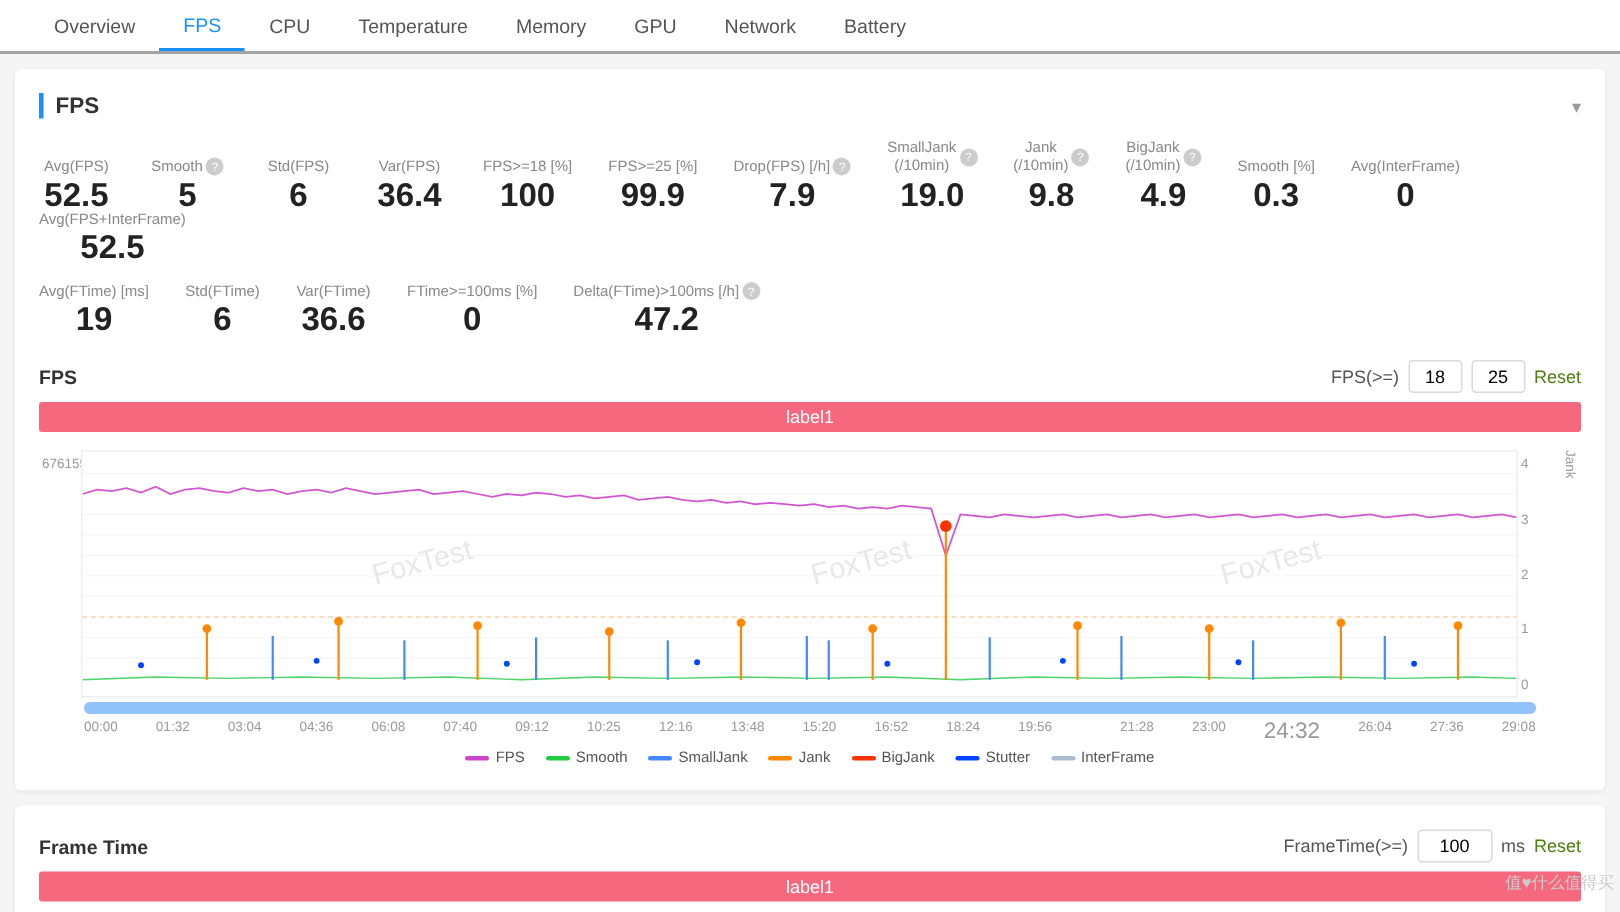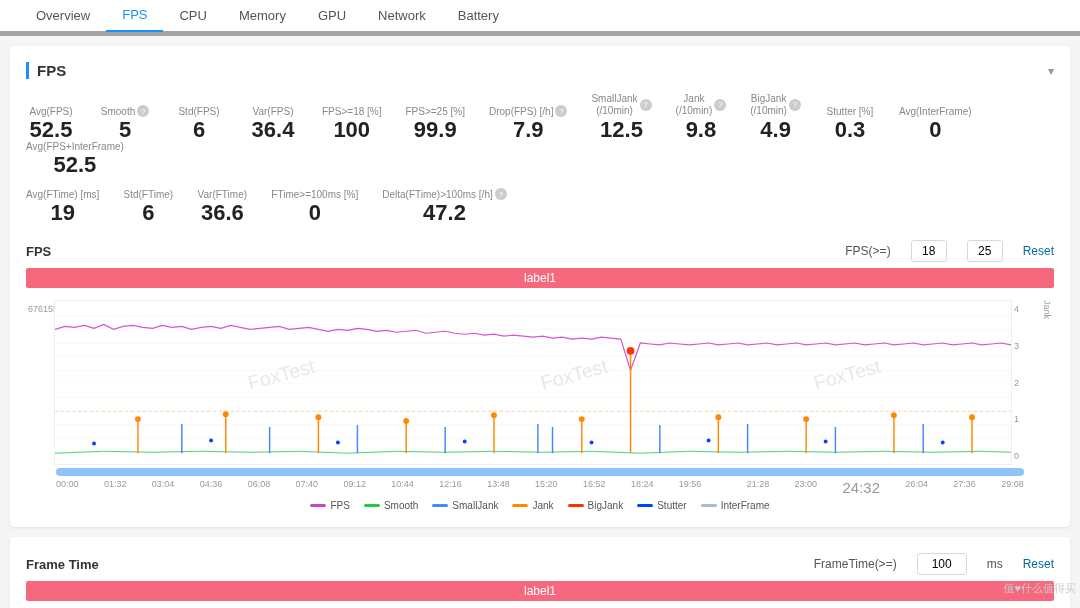--- a/index.html
+++ b/index.html
@@ -1,19 +1,19 @@
 <!DOCTYPE html>
 <html><head>
   <meta charset="utf-8">
   <style>
     * { margin: 0; padding: 0; box-sizing: border-box; }
     body { font-family: -apple-system, BlinkMacSystemFont, 'Segoe UI', Arial, sans-serif; background: #f5f5f5; font-size: 12px; color: #333; overflow: hidden; }
     
     
-    .top-nav { background: #fff; border-bottom: 5px solid #a3a3a3; display: flex; align-items: center; padding: 0 20px; height: 36px; }
+    .top-nav { background: #fff; border-bottom: 2px solid #a3a3a3; display: flex; align-items: center; padding: 0 20px; height: 36px; }
     .nav-item { padding: 8px 16px; cursor: pointer; color: #555; font-size: 13px; }
     .nav-item.active { color: #1890ff; border-bottom: 2px solid #1890ff; }
     
     
     .main { background: #f5f5f5; padding: 10px; height: calc(608px - 36px); overflow-y: auto; }
     
     
     .card { background: #fff; border-radius: 4px; padding: 16px; margin-bottom: 10px; box-shadow: 0 1px 3px rgba(0,0,0,0.08); }
     
     .card-title { display: flex; align-items: center; justify-content: space-between; margin-bottom: 14px; }
@@ -25,40 +25,41 @@
     .stat-item { display: flex; flex-direction: column; align-items: center; margin-right: 24px; min-width: 50px; }
     .stat-label { font-size: 10px; color: #888; margin-bottom: 2px; white-space: nowrap; display: flex; align-items: center; gap: 2px; }
     .stat-value { font-size: 22px; font-weight: 700; color: #222; line-height: 1; }
     .help-icon { width: 12px; height: 12px; border-radius: 50%; background: #ccc; color: #fff; font-size: 8px; display: inline-flex; align-items: center; justify-content: center; cursor: pointer; }
     
     .stats-row2 { display: flex; align-items: flex-end; gap: 0; margin-bottom: 16px; flex-wrap: wrap; }
     
     
     .chart-header { display: flex; justify-content: space-between; align-items: center; margin-bottom: 6px; }
     .chart-title { font-size: 13px; font-weight: 600; color: #333; }
-    .chart-controls { display: flex; align-items: center; gap: 20px; font-size: 12px; color: #555; }
+    .chart-controls { display: flex; align-items: center; gap: 6px; font-size: 12px; color: #555; }
     .fps-input { width: 36px; height: 22px; border: 1px solid #d9d9d9; border-radius: 3px; text-align: center; font-size: 12px; }
-    .reset-btn { color: #0369a1; cursor: pointer; font-size: 12px; }
+    .reset-btn { color: #4d7c0f; cursor: pointer; font-size: 12px; }
     
     
     .chart-container { position: relative; width: 100%; }
     .chart-label-bar { background: #f5687e; color: #fff; text-align: center; font-size: 12px; padding: 3px; margin-bottom: 12px; border-radius: 2px; }
     
     
     .legend { display: flex; justify-content: center; gap: 14px; margin-top: 4px; }
     .legend-item { display: flex; align-items: center; gap: 4px; font-size: 10px; color: #555; }
     .legend-dot { width: 16px; height: 3px; border-radius: 2px; }
   </style>
 </head>
 <body>
 
 <div class="top-nav">
   <div class="nav-item">Overview</div>
   <div class="nav-item active">FPS</div>
   <div class="nav-item">CPU</div>
+  <div class="nav-item">Temperature</div>
   <div class="nav-item">Memory</div>
   <div class="nav-item">GPU</div>
   <div class="nav-item">Network</div>
   <div class="nav-item">Battery</div>
 </div>
 
 <div class="main">
 
   <div class="card">
     <div class="card-title">
@@ -106,33 +107,33 @@
       </div>
       <div class="stat-item">
         <div class="stat-label">
             <span>Drop(FPS) [/h]</span>
             <span class="help-icon">?</span>
           </div>
         <div class="stat-value">7.9</div>
       </div>
       <div class="stat-item">
         <div class="stat-label" style="text-align:center;max-width:70px;white-space:normal;line-height:1.2">SmallJank<br>(/10min)<span class="help-icon">?</span></div>
-        <div class="stat-value">12.5</div>
+        <div class="stat-value">19.0</div>
       </div>
       <div class="stat-item">
         <div class="stat-label" style="text-align:center;max-width:60px;white-space:normal;line-height:1.2">Jank<br>(/10min)<span class="help-icon">?</span></div>
         <div class="stat-value">9.8</div>
       </div>
       <div class="stat-item">
         <div class="stat-label" style="text-align:center;max-width:60px;white-space:normal;line-height:1.2">BigJank<br>(/10min)<span class="help-icon">?</span></div>
         <div class="stat-value">4.9</div>
       </div>
       <div class="stat-item">
         <div class="stat-label">
-            <span>Stutter [%]</span>
+            <span>Smooth [%]</span>
           </div>
         <div class="stat-value">0.3</div>
       </div>
       <div class="stat-item">
         <div class="stat-label">
             <span>Avg(InterFrame)</span>
           </div>
         <div class="stat-value">0</div>
       </div>
       <div class="stat-item">
@@ -293,21 +294,21 @@
       </div>
 
       <div style="margin: 0 30px; display:flex; justify-content:space-between;">
         <span style="font-size:9px;color:#999;">00:00</span>
         <span style="font-size:9px;color:#999;">01:32</span>
         <span style="font-size:9px;color:#999;">03:04</span>
         <span style="font-size:9px;color:#999;">04:36</span>
         <span style="font-size:9px;color:#999;">06:08</span>
         <span style="font-size:9px;color:#999;">07:40</span>
         <span style="font-size:9px;color:#999;">09:12</span>
-        <span style="font-size:9px;color:#999;">10:44</span>
+        <span style="font-size:9px;color:#999;">10:25</span>
         <span style="font-size:9px;color:#999;">12:16</span>
         <span style="font-size:9px;color:#999;">13:48</span>
         <span style="font-size:9px;color:#999;">15:20</span>
         <span style="font-size:9px;color:#999;">16:52</span>
         <span style="font-size:9px;color:#999;">18:24</span>
         <span style="font-size:9px;color:#999;">19:56</span>
         <span style="font-size:9px;color:#999;margin-left:20px;">21:28</span>
         <span style="font-size:9px;color:#999;">23:00</span>
         <span style="font-size:15px;color:#999;">24:32</span>
         <span style="font-size:9px;color:#999;">26:04</span>

